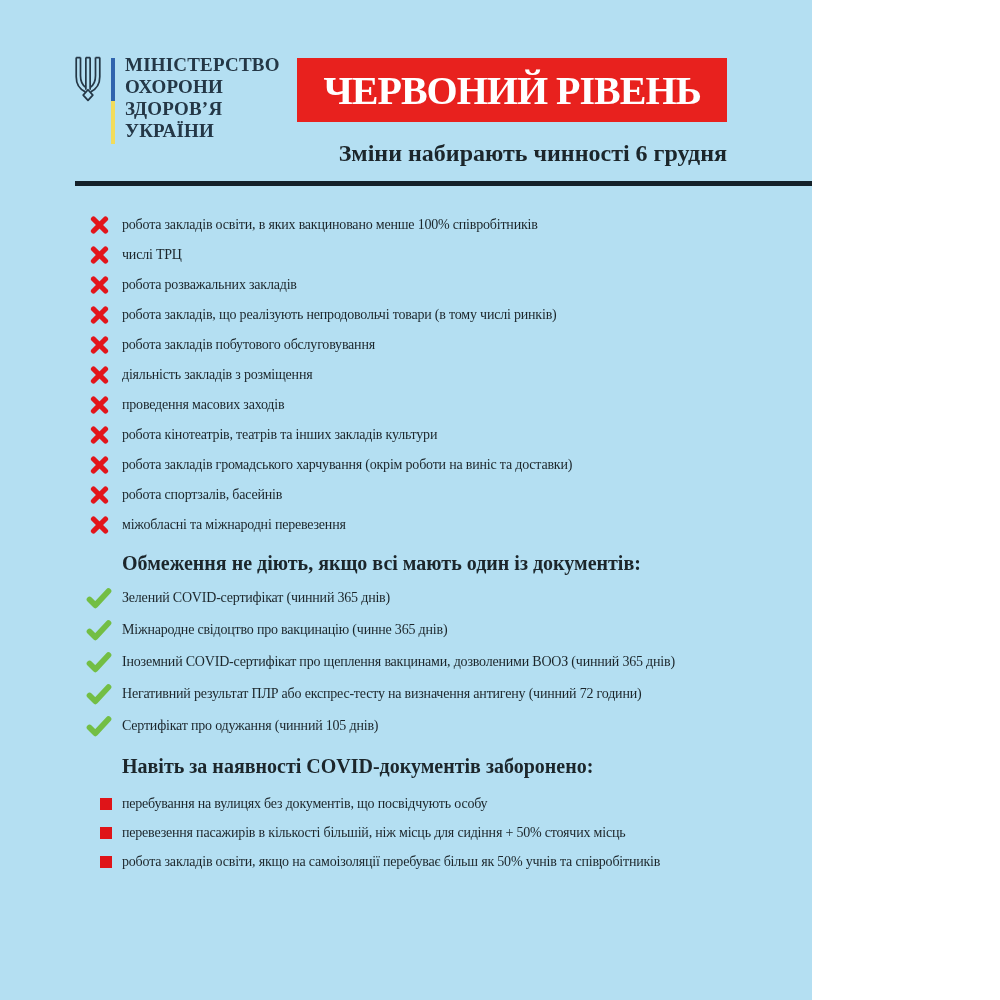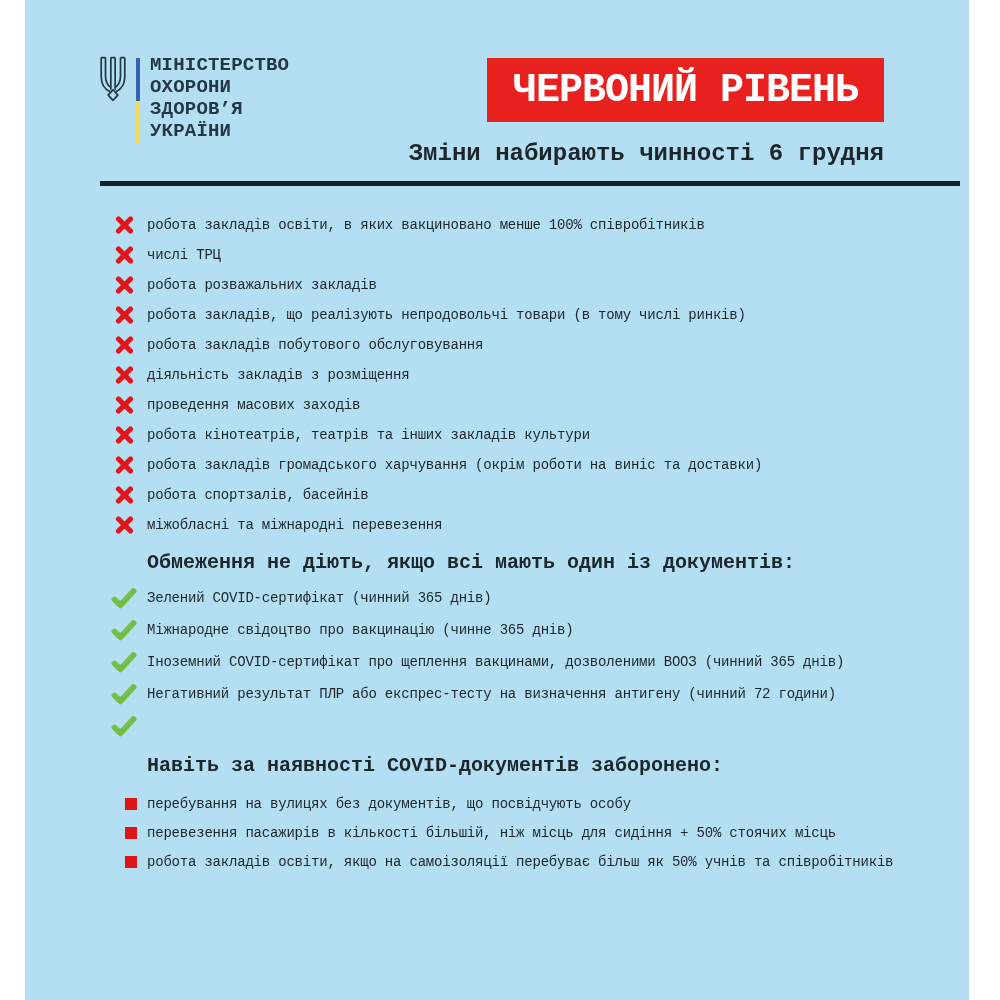--- a/index.html
+++ b/index.html
@@ -11,25 +11,24 @@
     --text-dark:#1C262B;
     --divider-dark:#14212A;
     --flag-blue:#3064AE;
     --flag-yellow:#F2DC5C;
     --banner-text:#FFFFFF;
     --logo-navy:#243746;
   }
   *{box-sizing:border-box}
   html,body{margin:0;padding:0}
   .canvas{
-    position:relative;width:944px;height:1000px;overflow:hidden;
+    position:relative;width:812px;height:1000px;overflow:hidden;
     background:var(--background);
-    font-family:Liberation Mono, monospace;
+    font-family:Liberation Serif, serif;
     color:var(--text-dark);
-    margin-left:25px;
   }
 
   
   .logo{position:absolute;left:73px;top:54px;display:flex;align-items:flex-start}
   .trident-svg{width:30px;height:46px;margin-top:2px;flex:0 0 auto}
   .flag-bar{width:4px;height:86px;margin-left:8px;margin-top:4px;display:flex;flex-direction:column;flex:0 0 auto}
   .flag-bar .half-blue{flex:1;background:var(--flag-blue)}
   .flag-bar .half-yellow{flex:1;background:var(--flag-yellow)}
   .logo-text{margin-left:10px;font-weight:bold;font-size:19px;line-height:22px;letter-spacing:.2px;color:var(--logo-navy);text-transform:uppercase}
 
@@ -254,20 +253,21 @@
             </span>
             <span class="item-text">Негативний результат ПЛР або експрес-тесту на визначення антигену (чинний 72 години)</span>
           </li>
 
           <li>
             <span class="bullet check-icon">
               <svg viewBox="0 0 24 20" fill="none" stroke="#73BE44" stroke-width="5.5" stroke-linecap="round" stroke-linejoin="round">
                 <path d="M3 11 L8.5 16.5 L21 3"></path>
               </svg>
             </span>
+            <span class="item-text">Сертифікат про одужання (чинний 105 днів)</span>
           </li>
         </ul>
     </section>
 
     <section class="sec-always">
       <h2 class="section-heading">Навіть за наявності COVID-документів заборонено:</h2>
       <ul class="items">
 
           <li>
             <span class="bullet">

